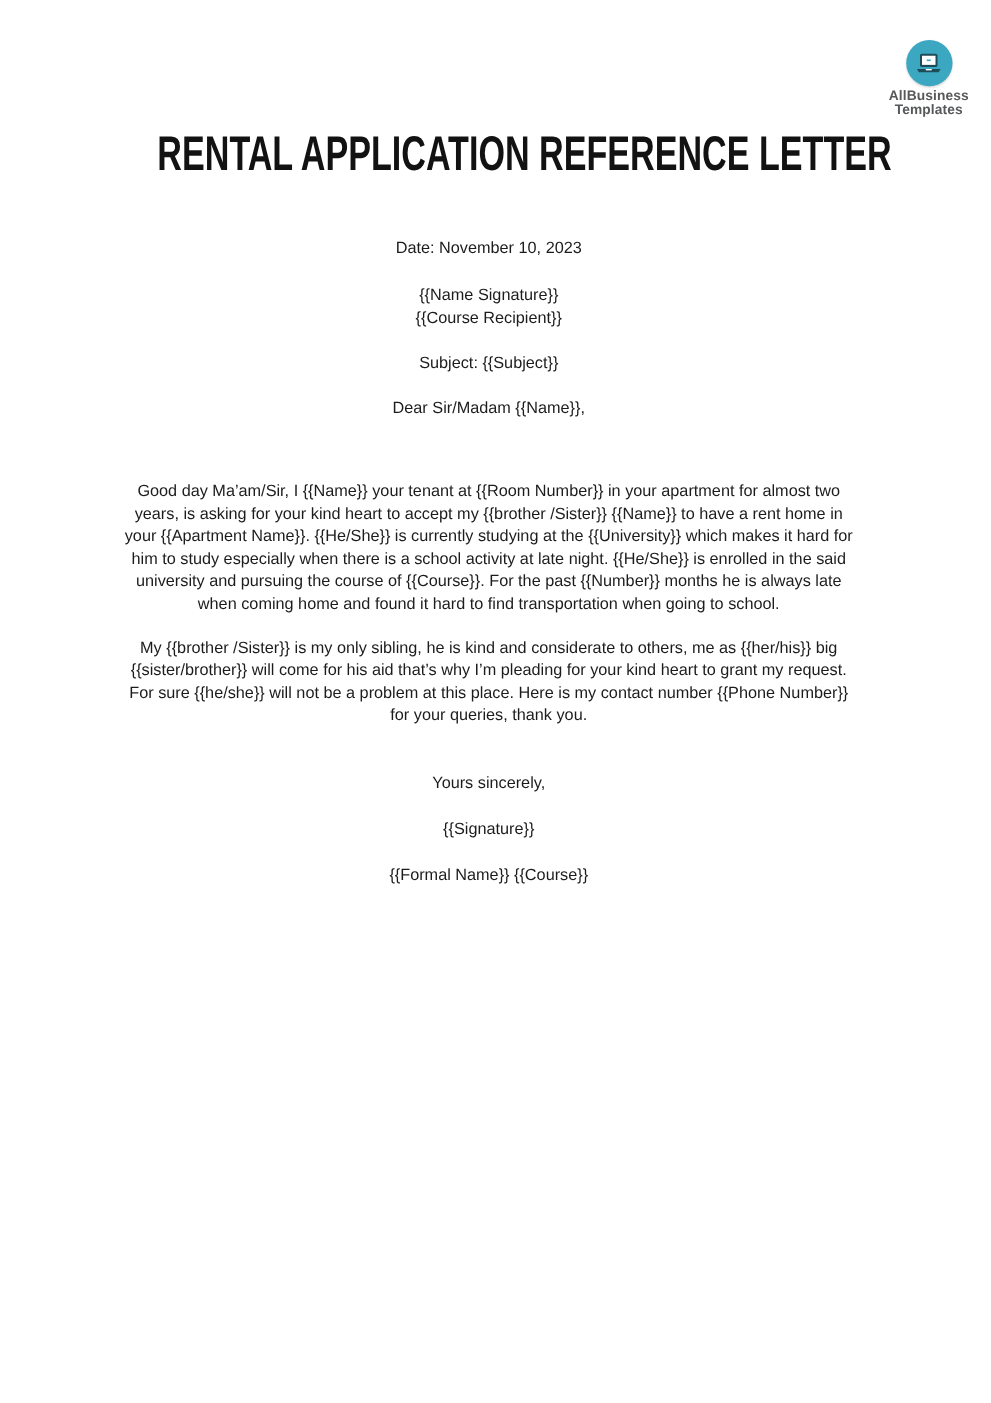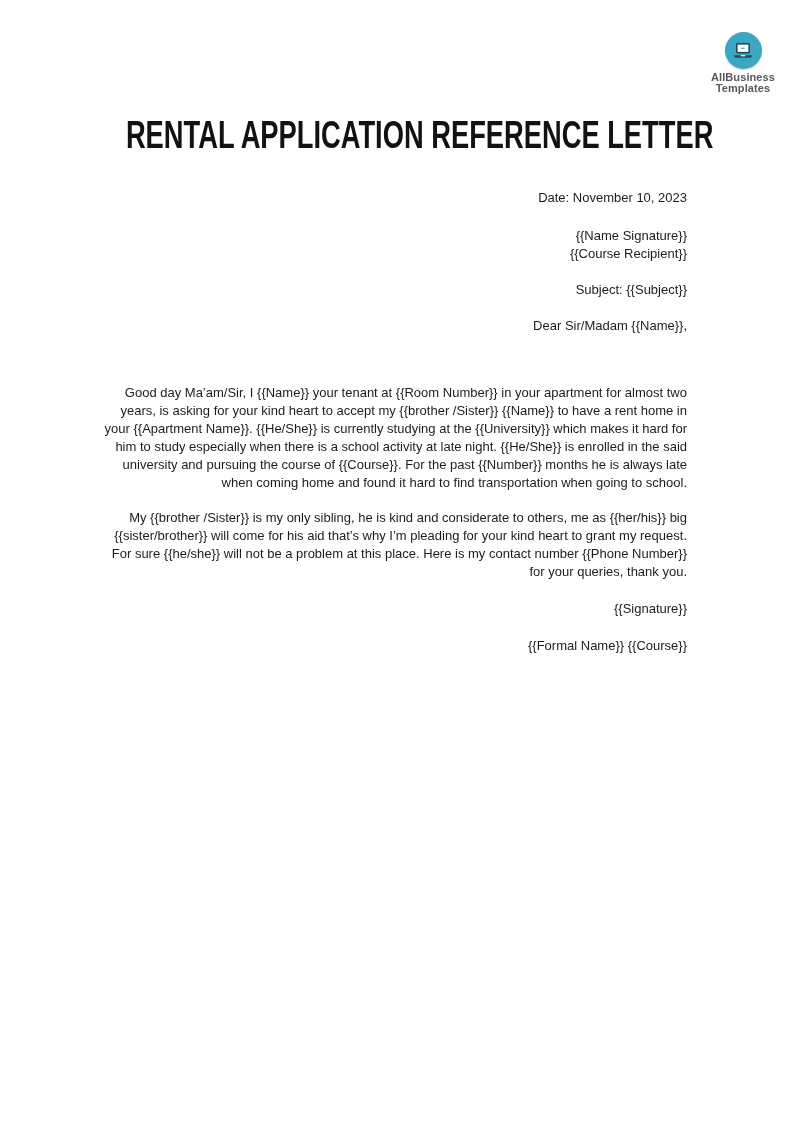--- a/index.html
+++ b/index.html
@@ -37,21 +37,21 @@
     font-size: 11px;
     line-height: 10.5px;
     font-weight: 700;
     color: #57585a;
     letter-spacing: 0.1px;
   }
 
   
   .title-wrap {
     position: absolute;
-    top: 115px;
+    top: 104px;
     left: 0;
     width: 100%;
     text-align: center;
   }
   .title {
     display: inline-block;
     font-size: 39px;
     line-height: 40px;
     font-weight: 700;
     color: #121212;
@@ -59,21 +59,21 @@
     transform: scaleX(0.70);
     transform-origin: center;
   }
 
   
   .content {
     position: absolute;
     left: 95px;
     top: 189px;
     width: 592px;
-    text-align: right;
+    text-align: center;
   }
   .recipient-block { margin-top: 20px; }
   .subject-line    { margin-top: 18px; }
   .subject-label   { font-weight: 400; }
   .salutation      { margin-top: 18px; }
   .para-1          { margin-top: 49px; }
   .para-2          { margin-top: 17px; }
   .closing         { margin-top: 36px; }
   .signature       { margin-top: 19px; }
   .signoff         { margin-top: 19px; }
@@ -114,19 +114,20 @@
     </div>
 
     <div class="subject-line"><span class="subject-label">Subject</span><span>: {{Subject}}</span></div>
 
     <div class="salutation">Dear Sir/Madam {{Name}},</div>
 
     <div class="para-1">Good day Ma’am/Sir, I {{Name}} your tenant at {{Room Number}} in your apartment for almost two years, is asking for your kind heart to accept my {{brother /Sister}} {{Name}} to have a rent home in your {{Apartment Name}}. {{He/She}} is currently studying at the {{University}} which makes it hard for him to study especially when there is a school activity at late night. {{He/She}} is enrolled in the said university and pursuing the course of {{Course}}. For the past {{Number}} months he is always late when coming home and found it hard to find transportation when going to school.</div>
 
     <div class="para-2">My {{brother /Sister}} is my only sibling, he is kind and considerate to others, me as {{her/his}} big {{sister/brother}} will come for his aid that’s why I’m pleading for your kind heart to grant my request. For sure {{he/she}} will not be a problem at this place. Here is my contact number {{Phone Number}} for your queries, thank you.</div>
 
+    <div class="closing">Yours sincerely,</div>
 
     <div class="signature">{{Signature}}</div>
 
     <div class="signoff">{{Formal Name}} {{Course}}</div>
   </div>
 
 </div>
 
 </body></html>

